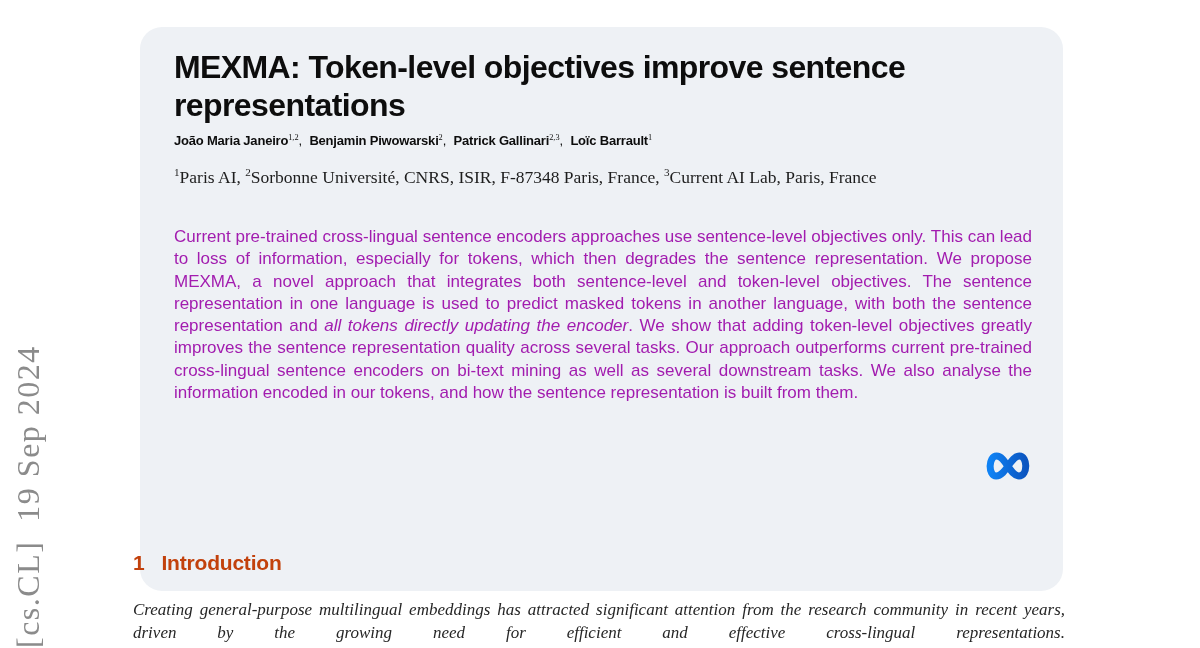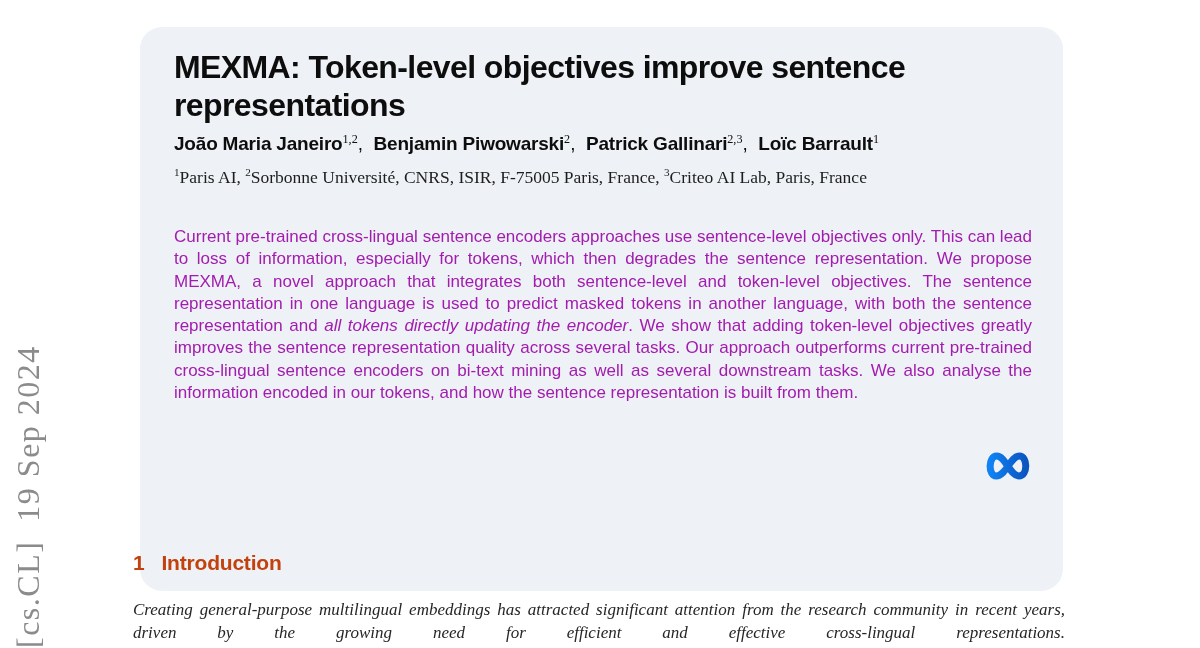--- a/index.html
+++ b/index.html
@@ -37,21 +37,21 @@
     position: absolute; left: 34px; top: 21px;
     width: 874px;
     margin: 0;
     font-size: 32px; line-height: 38px;
     font-weight: 700;
     letter-spacing: -0.6px;
     color: #0d0d0d;
   }
   .authors {
     position: absolute; left: 34px; top: 106px;
-    font-size: 19px; color: #0d0d0d;
+    font-size: 13px; color: #0d0d0d;
     white-space: pre-wrap;
   }
   .authors .a-name { font-weight: 700; letter-spacing: -0.2px; }
   .authors sup, .affils sup {
     font-family: "Liberation Serif", serif;
     font-weight: 400;
     font-size: 0.64em;
     vertical-align: super;
     line-height: 0;
   }
@@ -118,21 +118,21 @@
 </head>
 <body>
 
 <div class="watermark">[cs.CL]  19 Sep 2024</div>
 
 <section class="hero">
   <h1 class="hero-title">MEXMA: Token-level objectives improve sentence representations</h1>
 
   <div class="authors"><span><span class="a-name">João Maria Janeiro</span><sup>1,2</sup><span class="a-sep">,  </span></span><span><span class="a-name">Benjamin Piwowarski</span><sup>2</sup><span class="a-sep">,  </span></span><span><span class="a-name">Patrick Gallinari</span><sup>2,3</sup><span class="a-sep">,  </span></span><span><span class="a-name">Loïc Barrault</span><sup>1</sup></span></div>
 
-  <div class="affils"><span><sup>1</sup><span>Paris AI, </span></span><span><sup>2</sup><span>Sorbonne Université, CNRS, ISIR, F-75005 Paris, France, </span></span><span><sup>3</sup><span>Criteo AI Lab, Paris, France</span></span></div>
+  <div class="affils"><span><sup>1</sup><span>Paris AI, </span></span><span><sup>2</sup><span>Sorbonne Université, CNRS, ISIR, F-87348 Paris, France, </span></span><span><sup>3</sup><span>Current AI Lab, Paris, France</span></span></div>
 
   <p class="abstract"><span>Current pre-trained cross-lingual sentence encoders approaches use sentence-level objectives only. This can lead to loss of information, especially for tokens, which then degrades the sentence representation. We propose MEXMA, a novel approach that integrates both sentence-level and token-level objectives. The sentence representation in one language is used to predict masked tokens in another language, with both the sentence representation and </span><i>all tokens directly updating the encoder</i><span>. We show that adding token-level objectives greatly improves the sentence representation quality across several tasks. Our approach outperforms current pre-trained cross-lingual sentence encoders on bi-text mining as well as several downstream tasks. We also analyse the information encoded in our tokens, and how the sentence representation is built from them.</span></p>
 
 
   <svg class="meta-logo" viewBox="0 0 51 40" aria-hidden="true">
     <defs>
       <linearGradient id="mg" x1="0" y1="0.5" x2="1" y2="0.5">
         <stop offset="0" stop-color="#0f82f4"></stop>
         <stop offset="1" stop-color="#0b55c0"></stop>
       </linearGradient>

